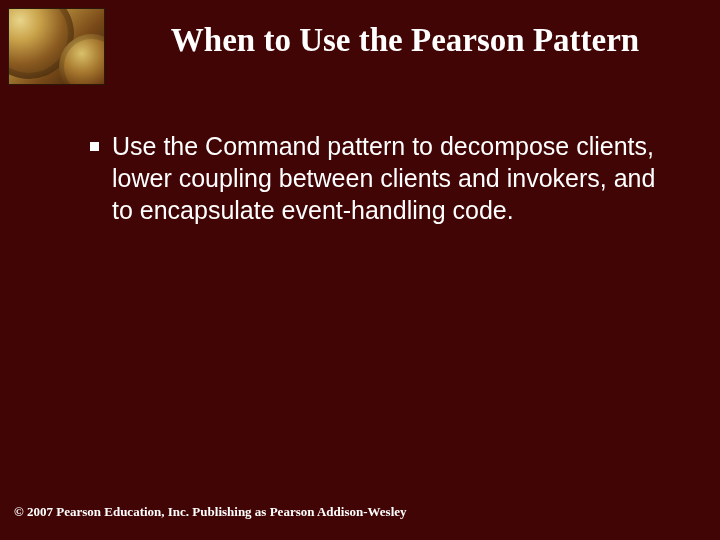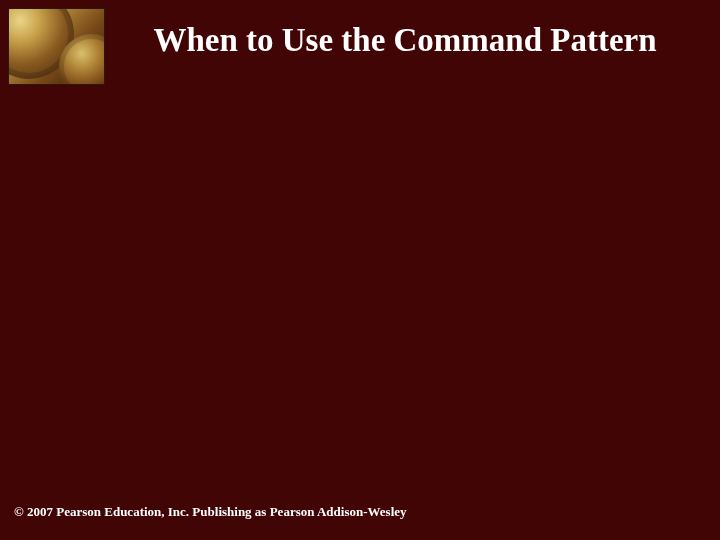--- a/index.html
+++ b/index.html
@@ -89,18 +89,19 @@
     font-size: 13px;
     color: #fff;
     margin-top: 28px;
   }
 </style>
 </head>
 <body>
 
 <div class="logo"></div>
 
-<div class="title">When to Use the Command Pattern</div>
+<div class="title">When to Use the Pearson Pattern</div>
 
 <div class="content">
+  <div class="bullet">Use the Command pattern to decompose clients, lower coupling between clients and invokers, and to encapsulate event-handling code.</div>
 </div>
 
 <div class="footer">© 2007 Pearson Education, Inc. Publishing as Pearson Addison-Wesley</div>
 
 </body></html>

